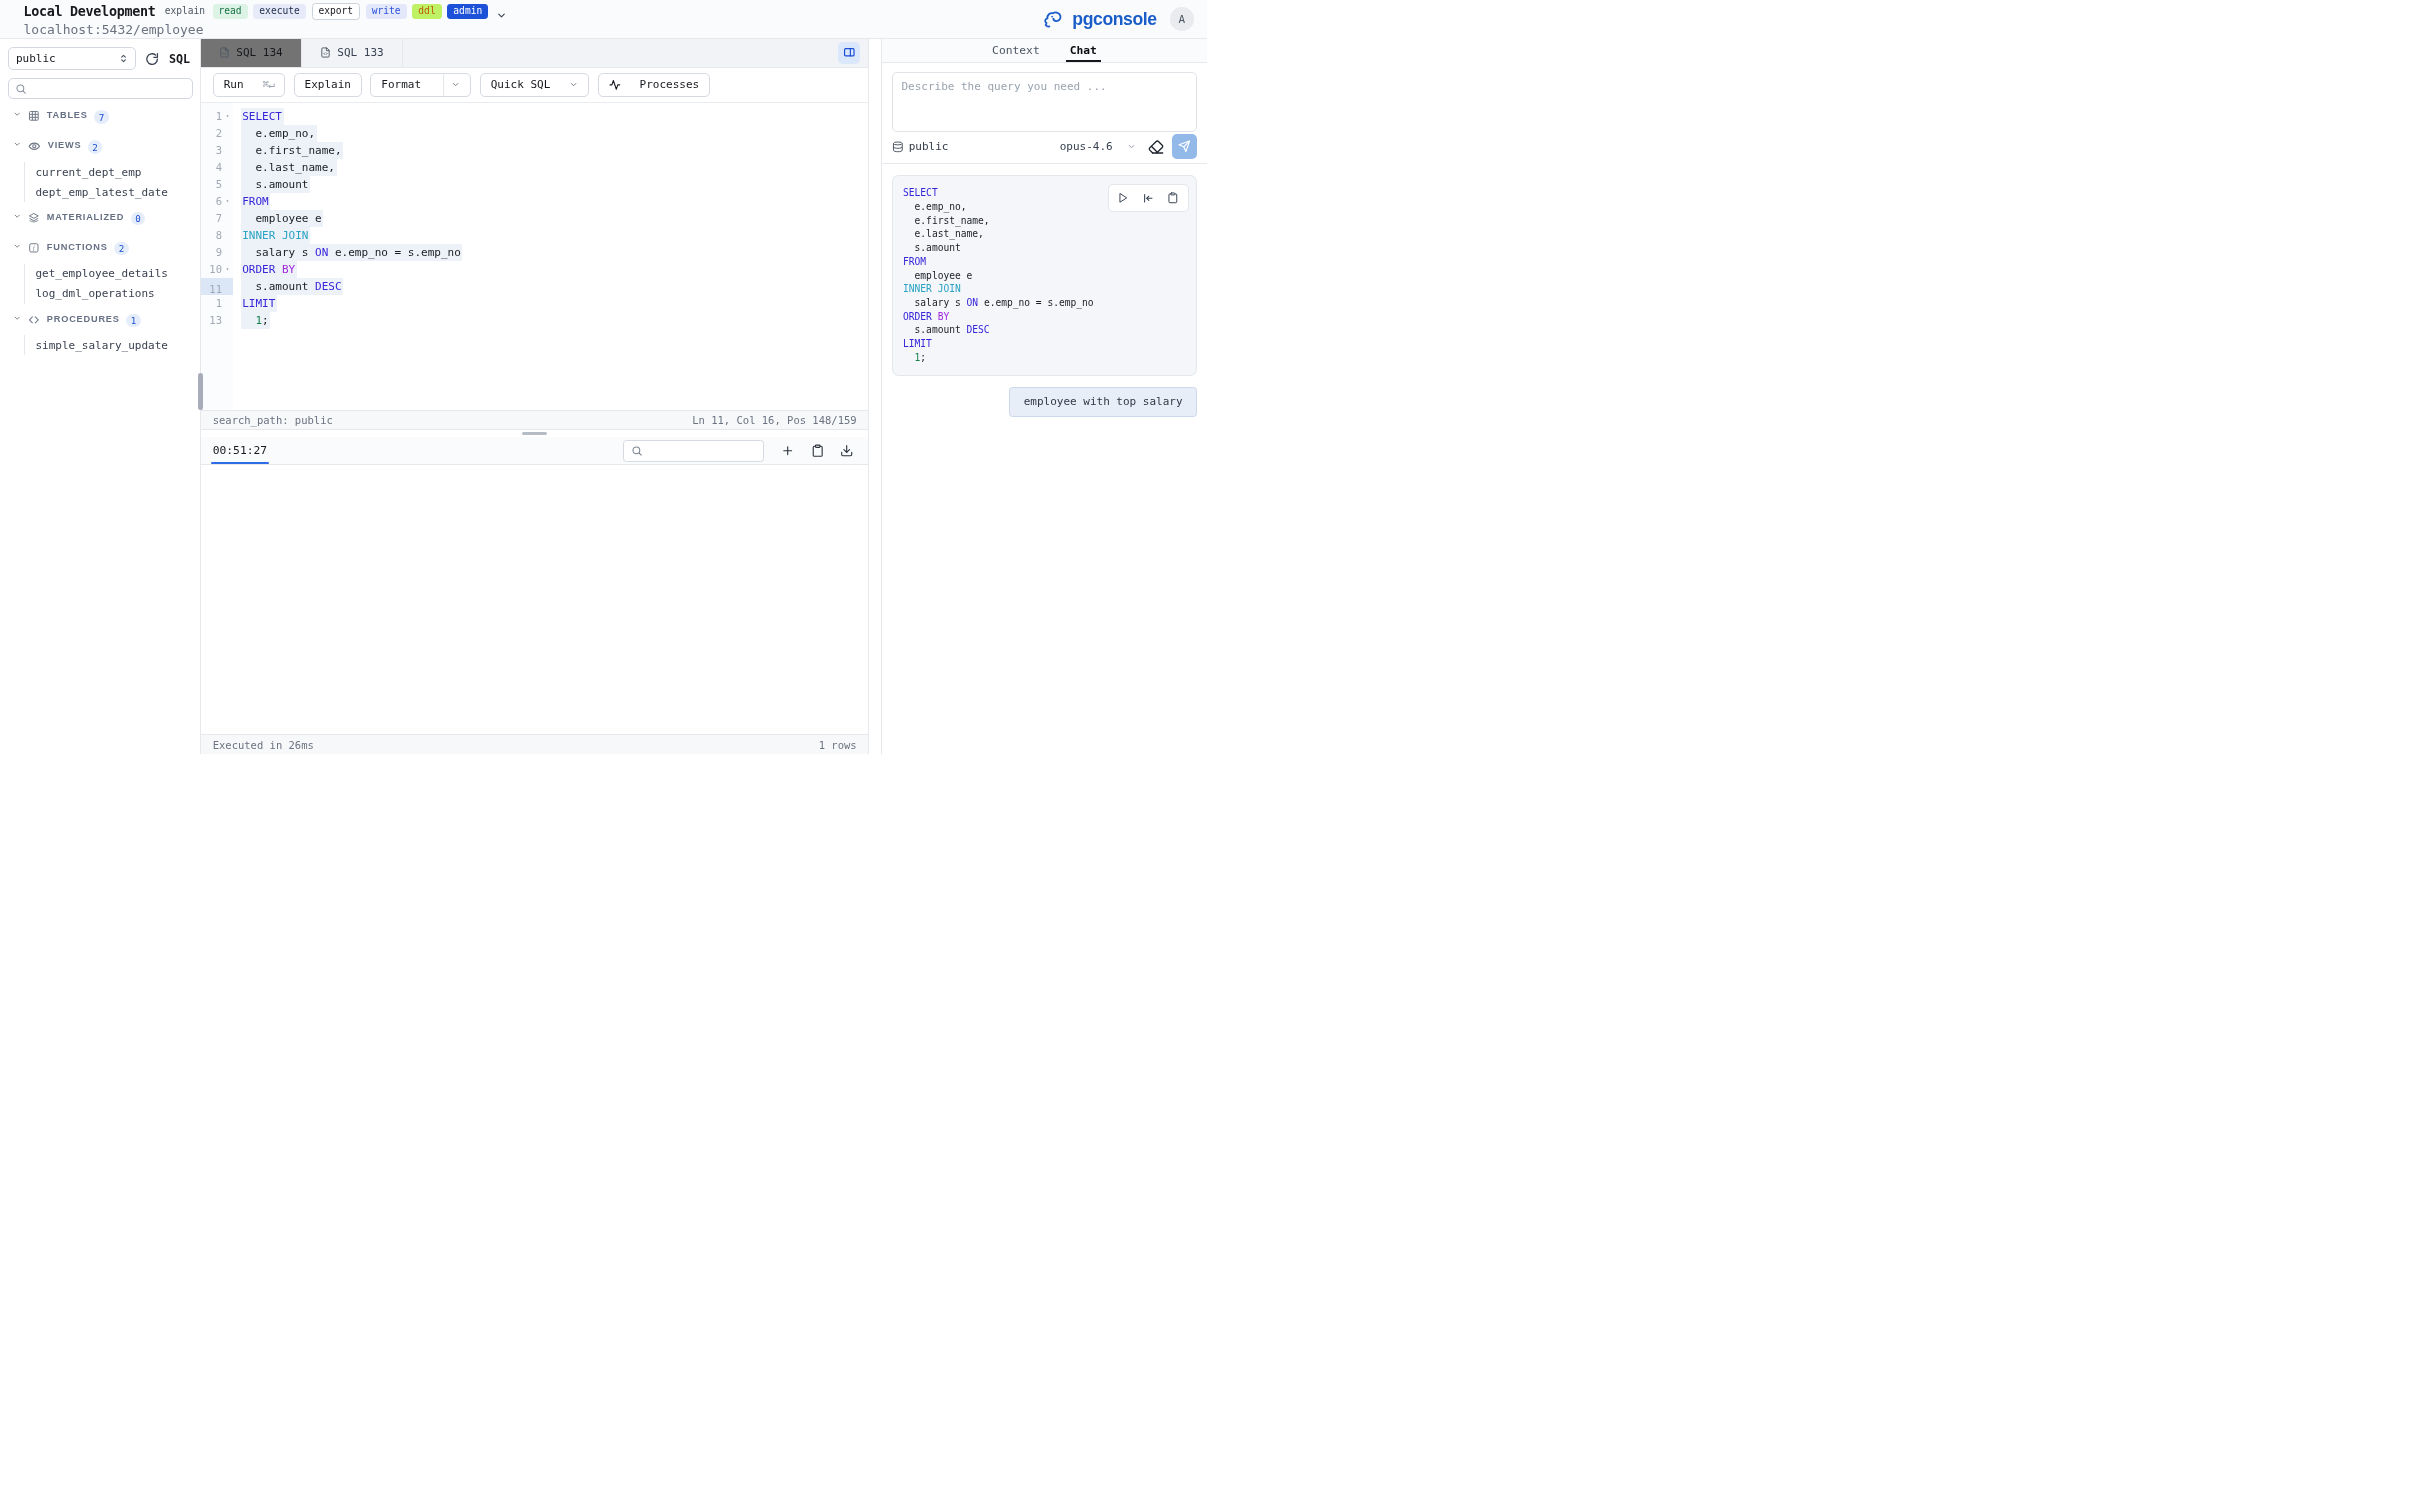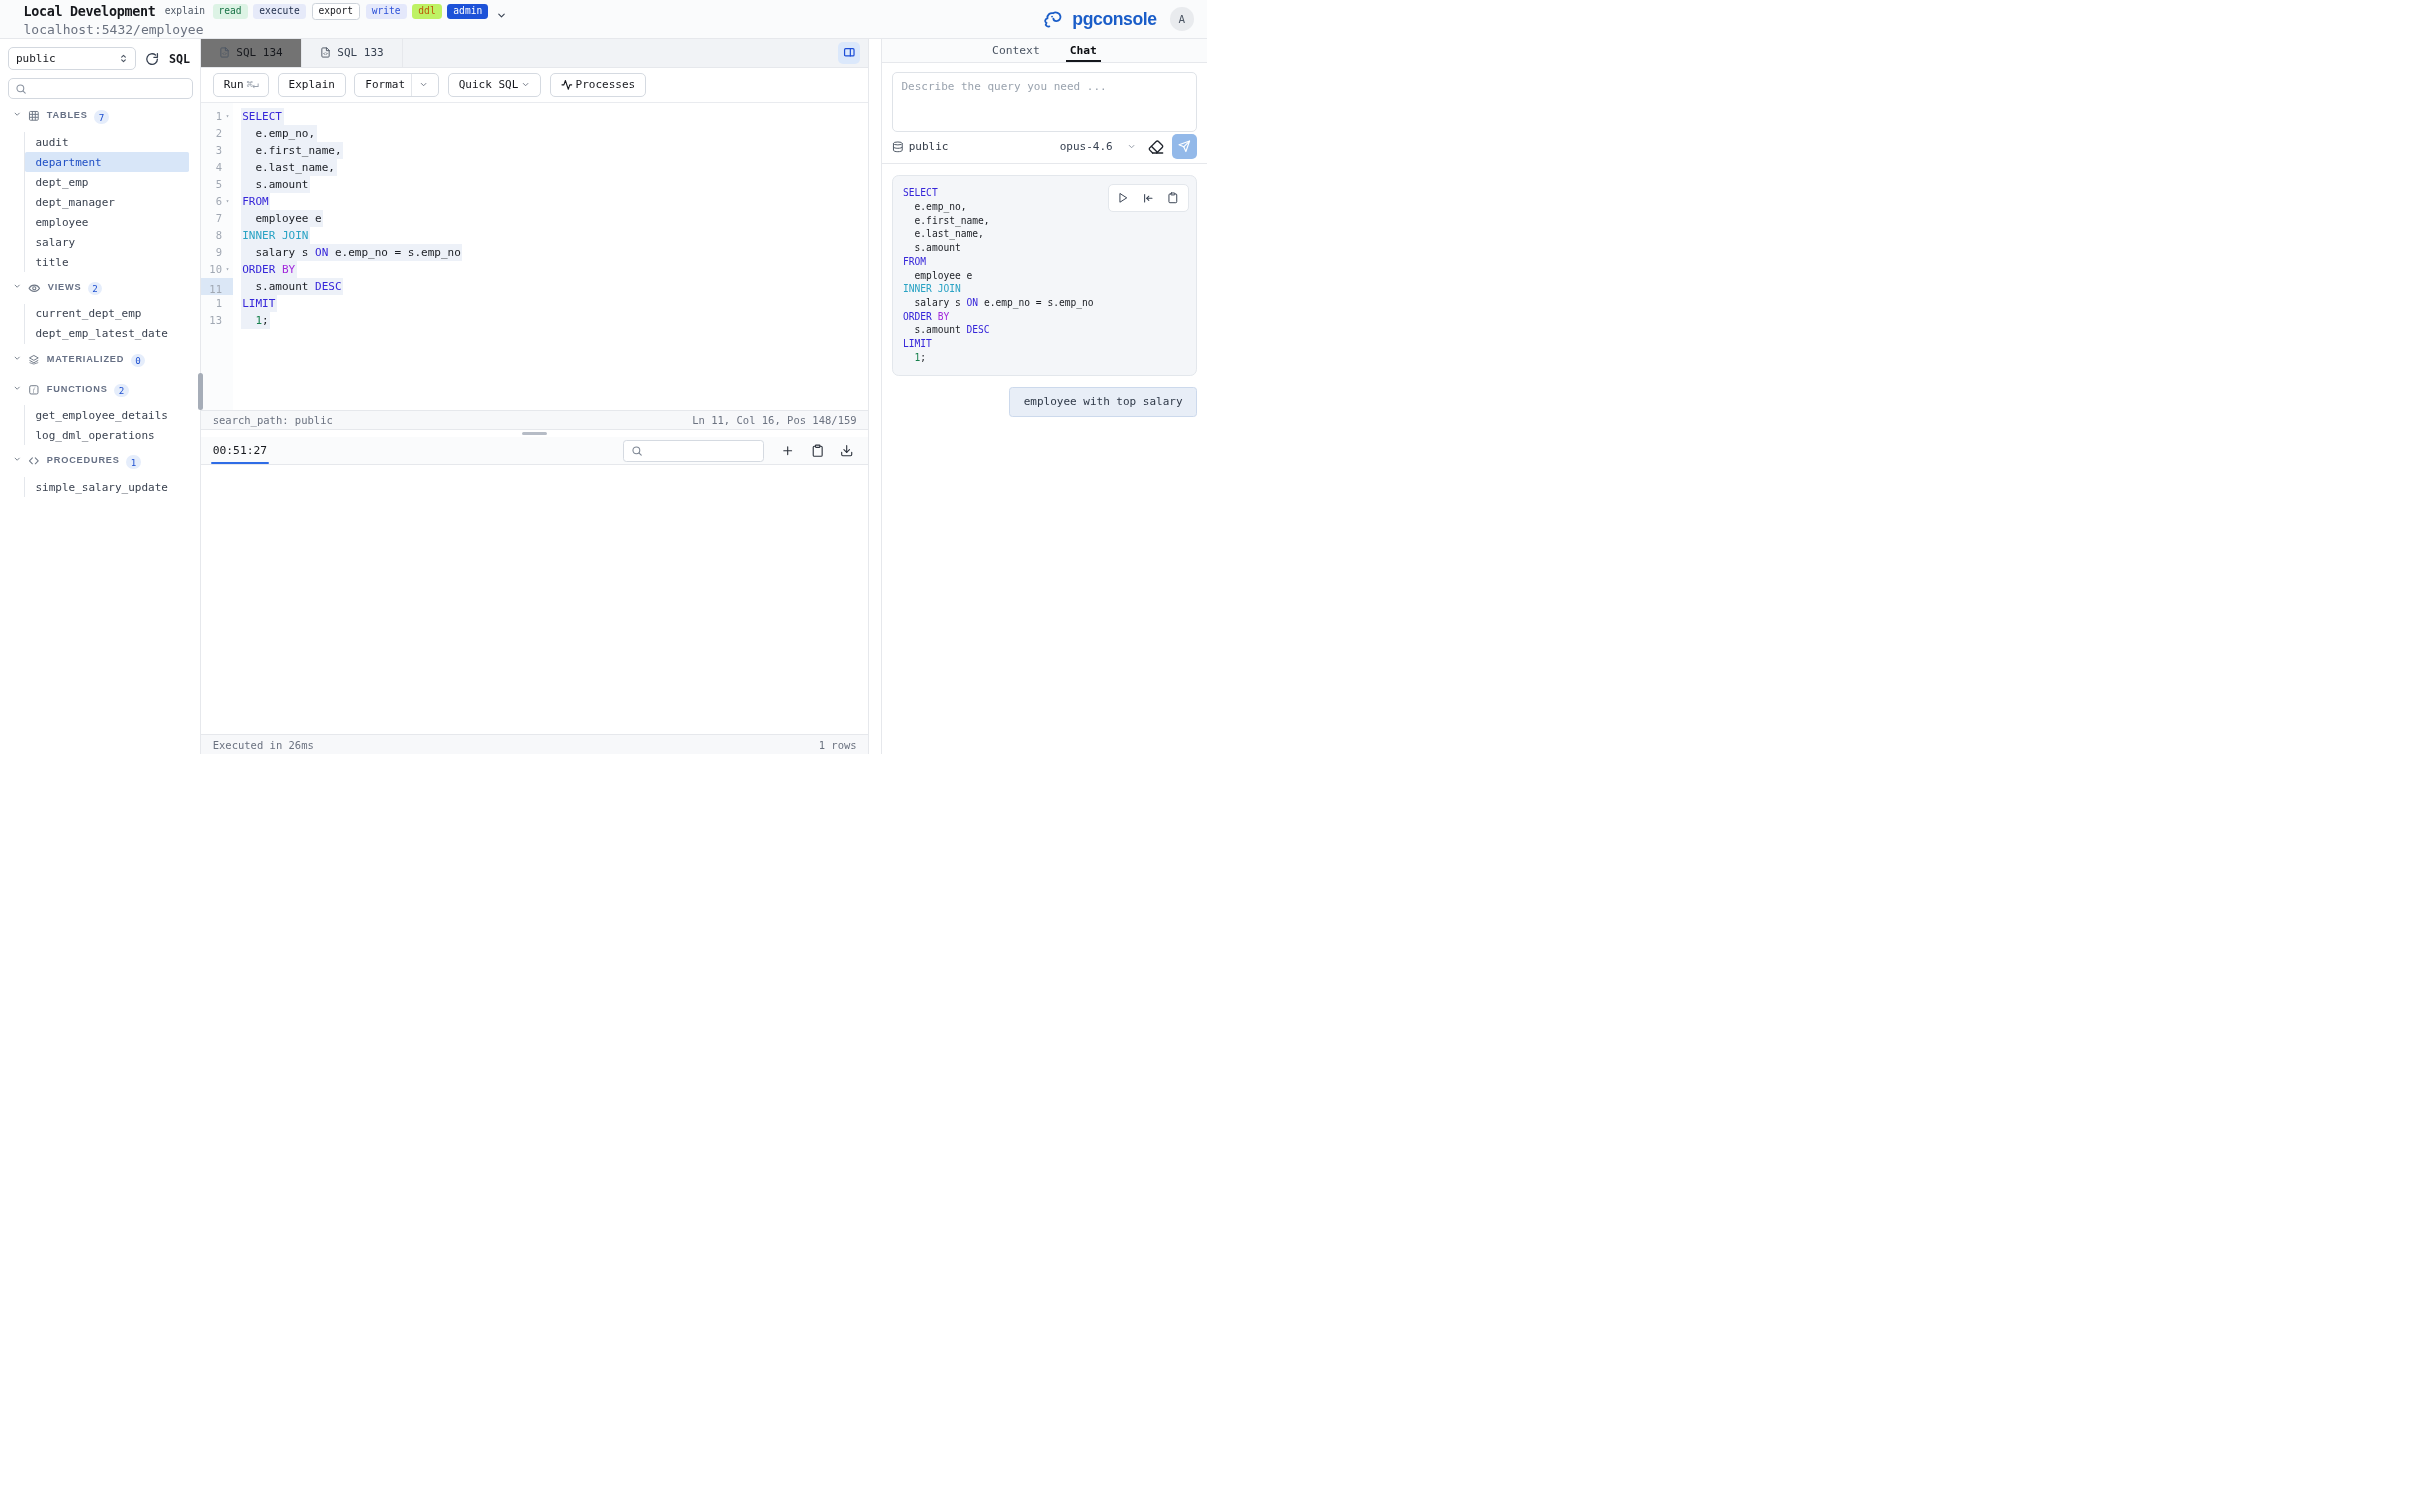--- a/index.html
+++ b/index.html
@@ -58,21 +58,21 @@
   .main { flex:1; display:flex; flex-direction:column; border-right:0.8px solid #e6e8ec; margin-right:11.7px; background:#fff; }
   .tabbar { height:28.5px; background:#f1f3f6; border-bottom:0.8px solid #e6e8ec; display:flex; align-items:stretch; }
   .tab { width:101px; display:flex; align-items:center; justify-content:center; gap:5.9px;
          font-size:11px; color:#374151; border-right:0.8px solid #e6e8ec; }
   .tab.active { background:#737373; color:#16181d; }
   .split-btn { margin-left:auto; align-self:center; margin-right:8.4px; width:22px; height:22px;
                background:#dbe8fb; border-radius:5px; display:flex; align-items:center; justify-content:center; }
   .toolbar { height:35px; display:flex; align-items:center; gap:8.4px; padding:0 11.7px;
              border-bottom:0.8px solid #e9ebef; background:#fff; }
   .btn { height:24px; border:0.8px solid #d5dae1; border-radius:5px; background:#fff; font-size:11px;
-         color:#16181d; padding:0 10px; display:flex; align-items:center; gap:3px;
+         color:#16181d; padding:0 10px; display:flex; align-items:center; gap:19px;
          font-family:inherit; cursor:default; }
   .btn .kbd { color:#9aa2ad; letter-spacing:-0.8px; font-size:11px; }
   .btn .seg { border-left:0.8px solid #e3e6ea; margin-left:2.5px; padding-left:7.5px; height:100%; display:flex; align-items:center; }
 
   .editor { height:307px; display:flex; overflow:hidden; }
   .gutter { width:32px; background:#fbfcfd; padding-top:5px; flex:none; }
   .gl { height:17px; display:flex; align-items:center; }
   .gl .ln { flex:1; text-align:right; font-size:10.5px; color:#a1a8b3; }
   .gl .fold { width:11px; font-size:5.9px; color:#a1a8b3; text-align:center; line-height:17px; }
   .gl.cur { background:#dbe7f6;align-items:flex-end; }
@@ -208,29 +208,20 @@
               </span>
               <span>
                 <svg width="11.7" height="11.7" viewBox="0 0 24 24" fill="none" stroke="#6f7886" stroke-width="2">
                   <rect x="3" y="3" width="18" height="18" rx="2"></rect>
                   <path d="M3 9h18M3 15h18M9 3v18M15 3v18"></path>
                 </svg>
               </span>
               <span class="lbl">TABLES</span>
               <span class="cnt">7</span>
             </div>
-            <div class="items">
-              <div class="item">audit</div>
-              <div class="item sel">department</div>
-              <div class="item">dept_emp</div>
-              <div class="item">dept_manager</div>
-              <div class="item">employee</div>
-              <div class="item">salary</div>
-              <div class="item">title</div>
-            </div>
           </div>
           <div class="section">
             <div class="section-h">
               <span>
                 <svg width="8.4" height="8.4" viewBox="0 0 24 24" fill="none" stroke="#6f7886" stroke-width="2.6" stroke-linecap="round" stroke-linejoin="round">
                   <path d="m6 9 6 6 6-6"></path>
                 </svg>
               </span>
               <span>
                 <svg width="12.6" height="12.6" viewBox="0 0 24 24" fill="none" stroke="#6f7886" stroke-width="2">

